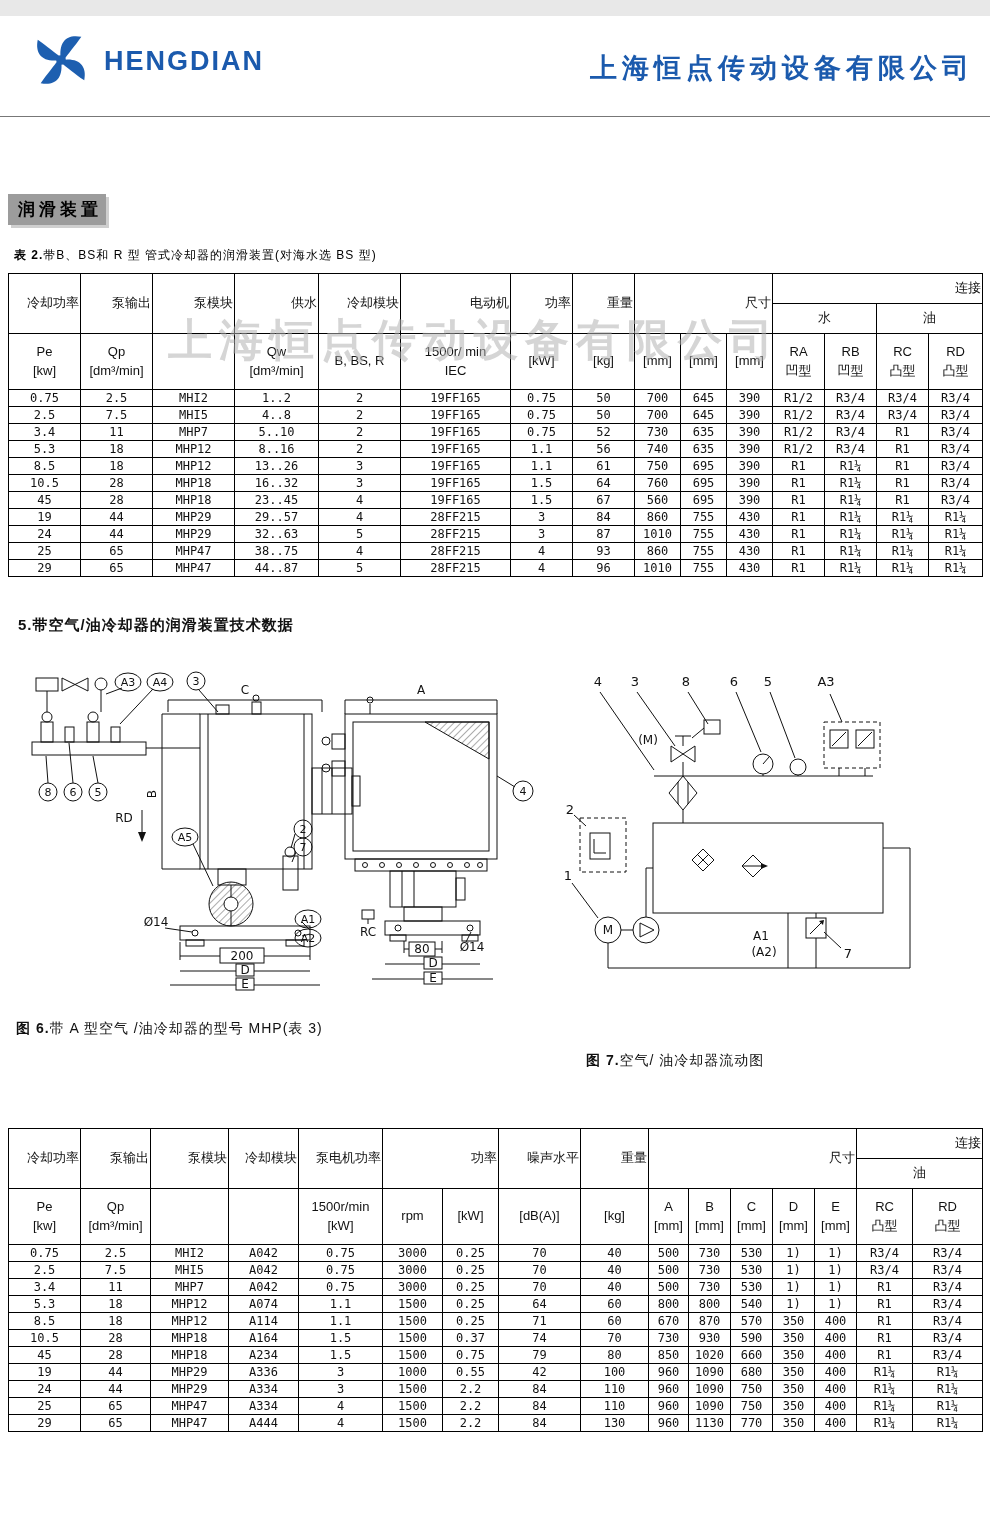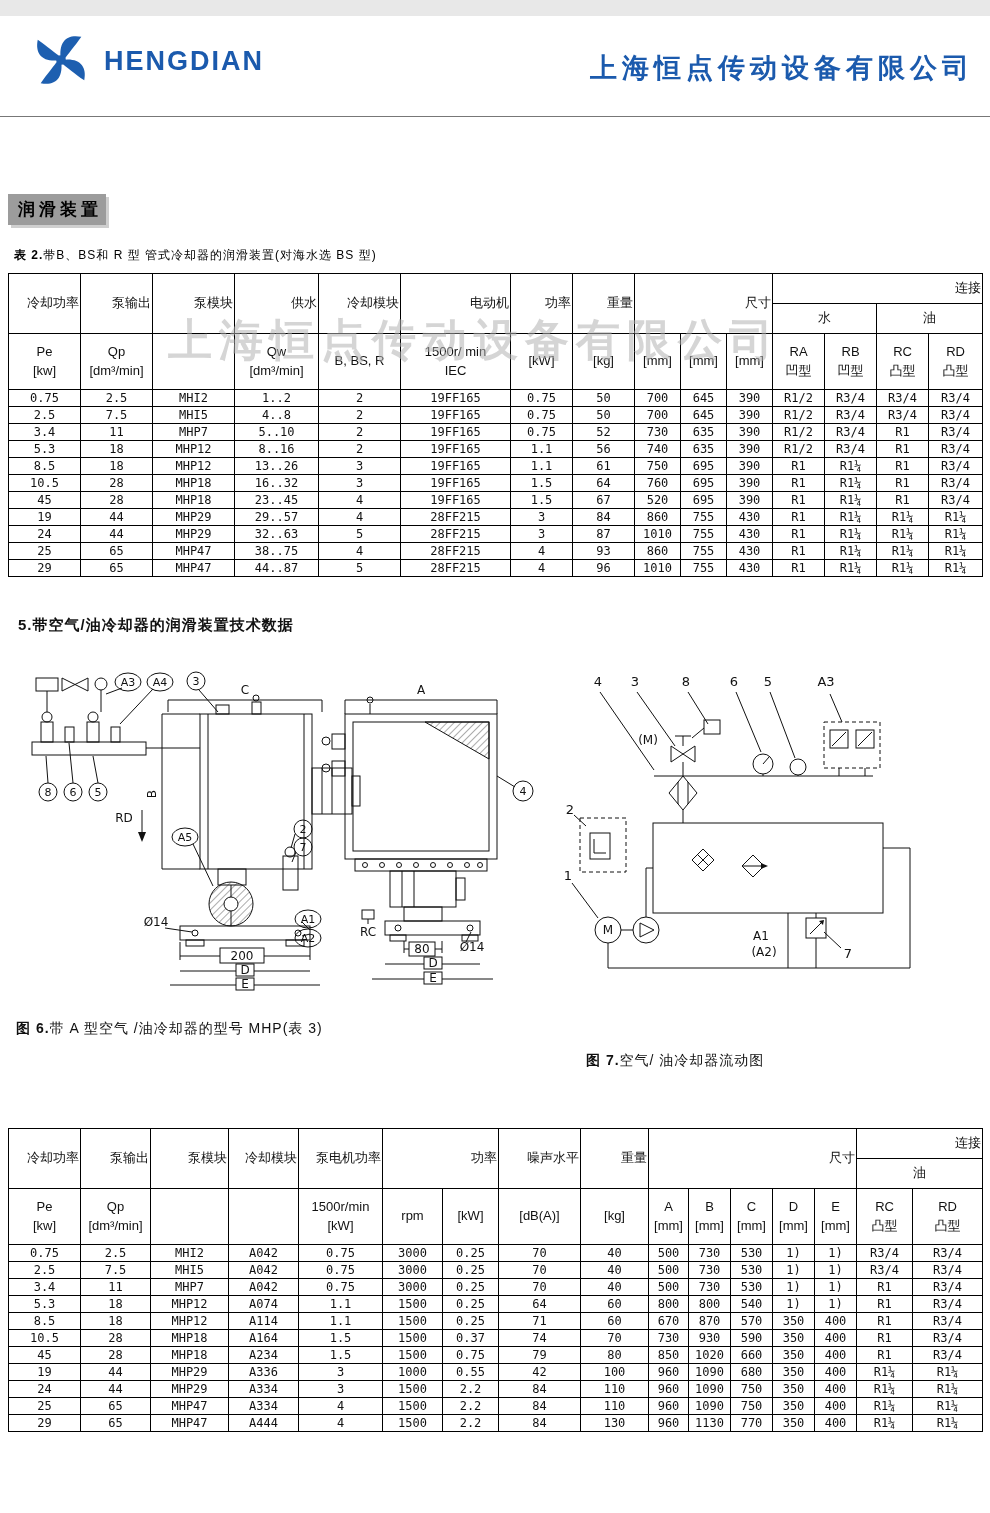--- a/index.html
+++ b/index.html
@@ -248,21 +248,21 @@
         </tr>
         <tr>
           <td>45</td>
           <td>28</td>
           <td>MHP18</td>
           <td>23..45</td>
           <td>4</td>
           <td>19FF165</td>
           <td>1.5</td>
           <td>67</td>
-          <td>520</td>
+          <td>560</td>
           <td>695</td>
           <td>390</td>
           <td>R1</td>
           <td>R1¼</td>
           <td>R1</td>
           <td>R3/4</td>
         </tr>
         <tr>
           <td>19</td>
           <td>44</td>

